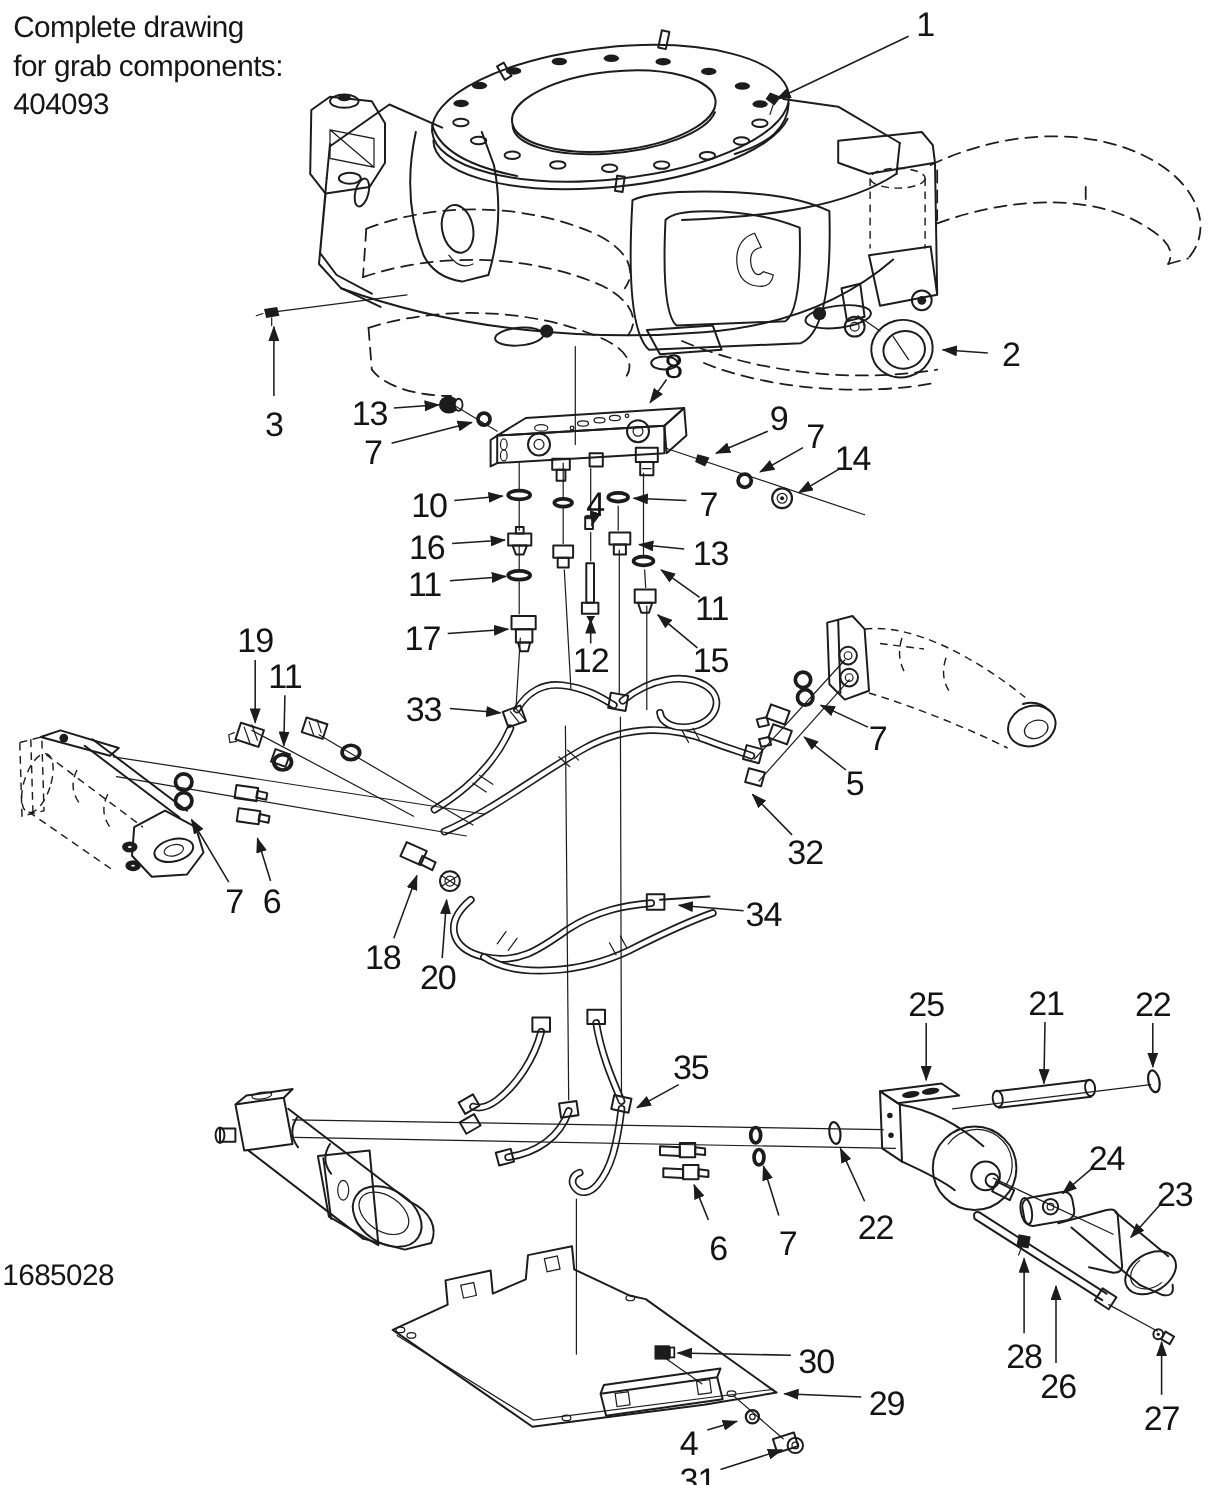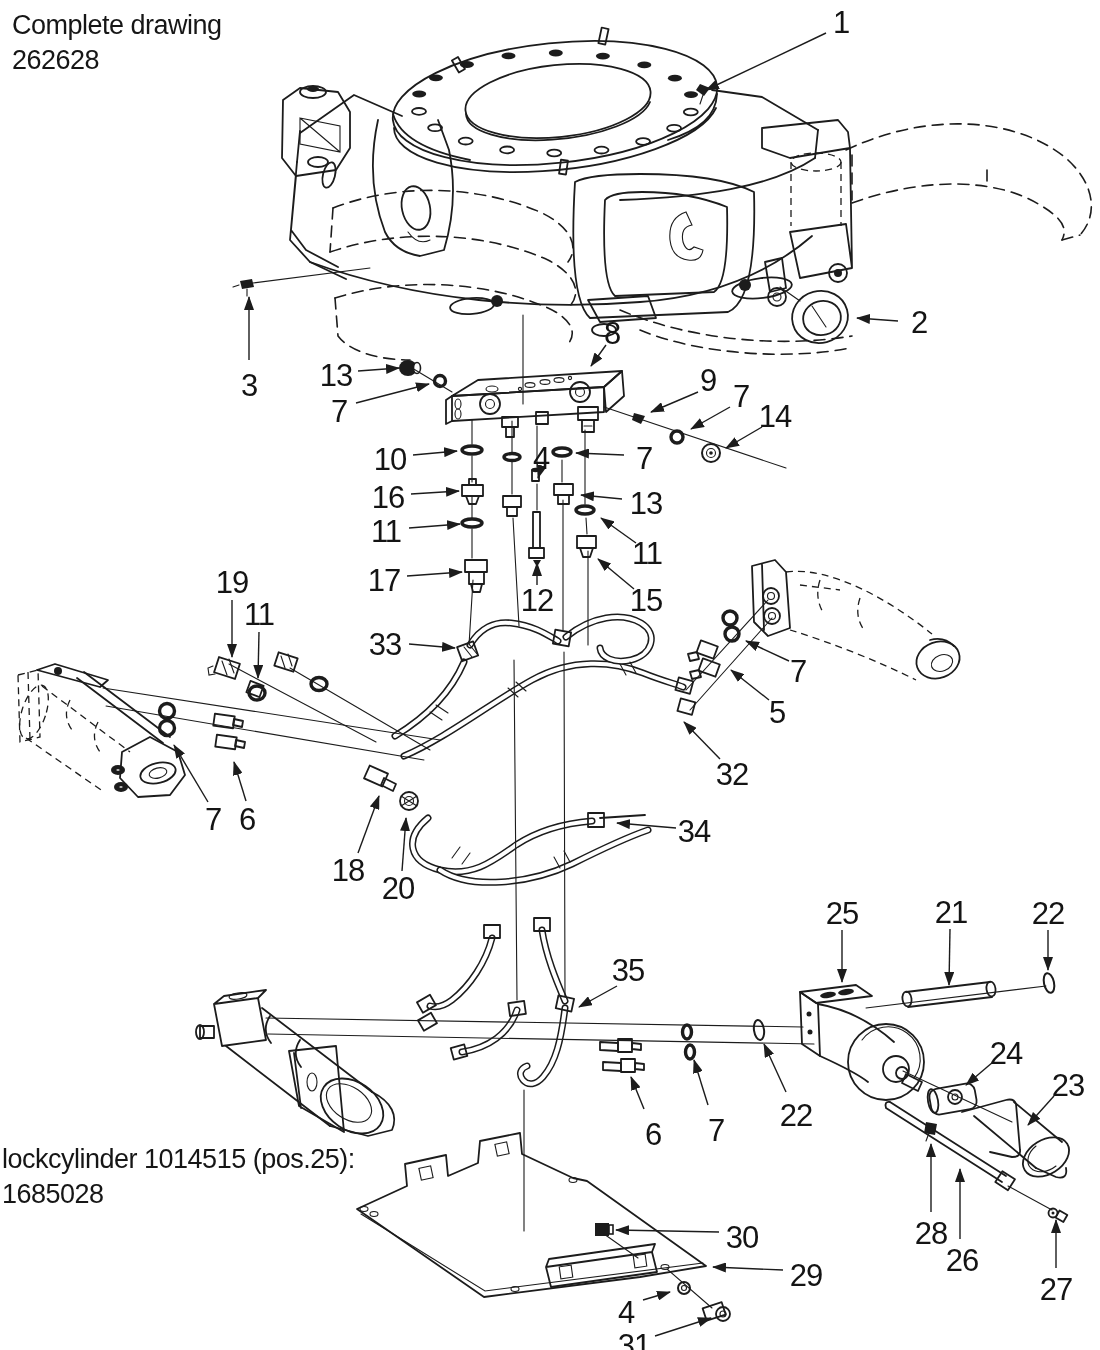--- a/index.html
+++ b/index.html
@@ -21,24 +21,24 @@
                text-anchor:middle;letter-spacing:-1px;}
   .lead{stroke:#1c1c1c;stroke-width:1.4;fill:none;}
 </style>
 </head>
 <body>
 
 <div id="stage">
 
   <div class="note" style="left:12px;top:8px;">
     <div>Complete drawing</div>
-    <div>262628</div>
+    <div>for grab components:</div>
+    <div>404093</div>
   </div>
   <div class="note" style="left:2px;top:1142px;">
-    <div>lockcylinder 1014515 (pos.25):</div>
     <div>1685028</div>
   </div>
 
   <svg width="1100" height="1350" viewBox="0 0 1100 1350">
     <defs>
       <marker id="arr" markerWidth="14" markerHeight="10" refX="13" refY="5" orient="auto" markerUnits="userSpaceOnUse">
         <path d="M0,0 L14,5 L0,10 Z" fill="#1c1c1c"></path>
       </marker>
     </defs>
 

